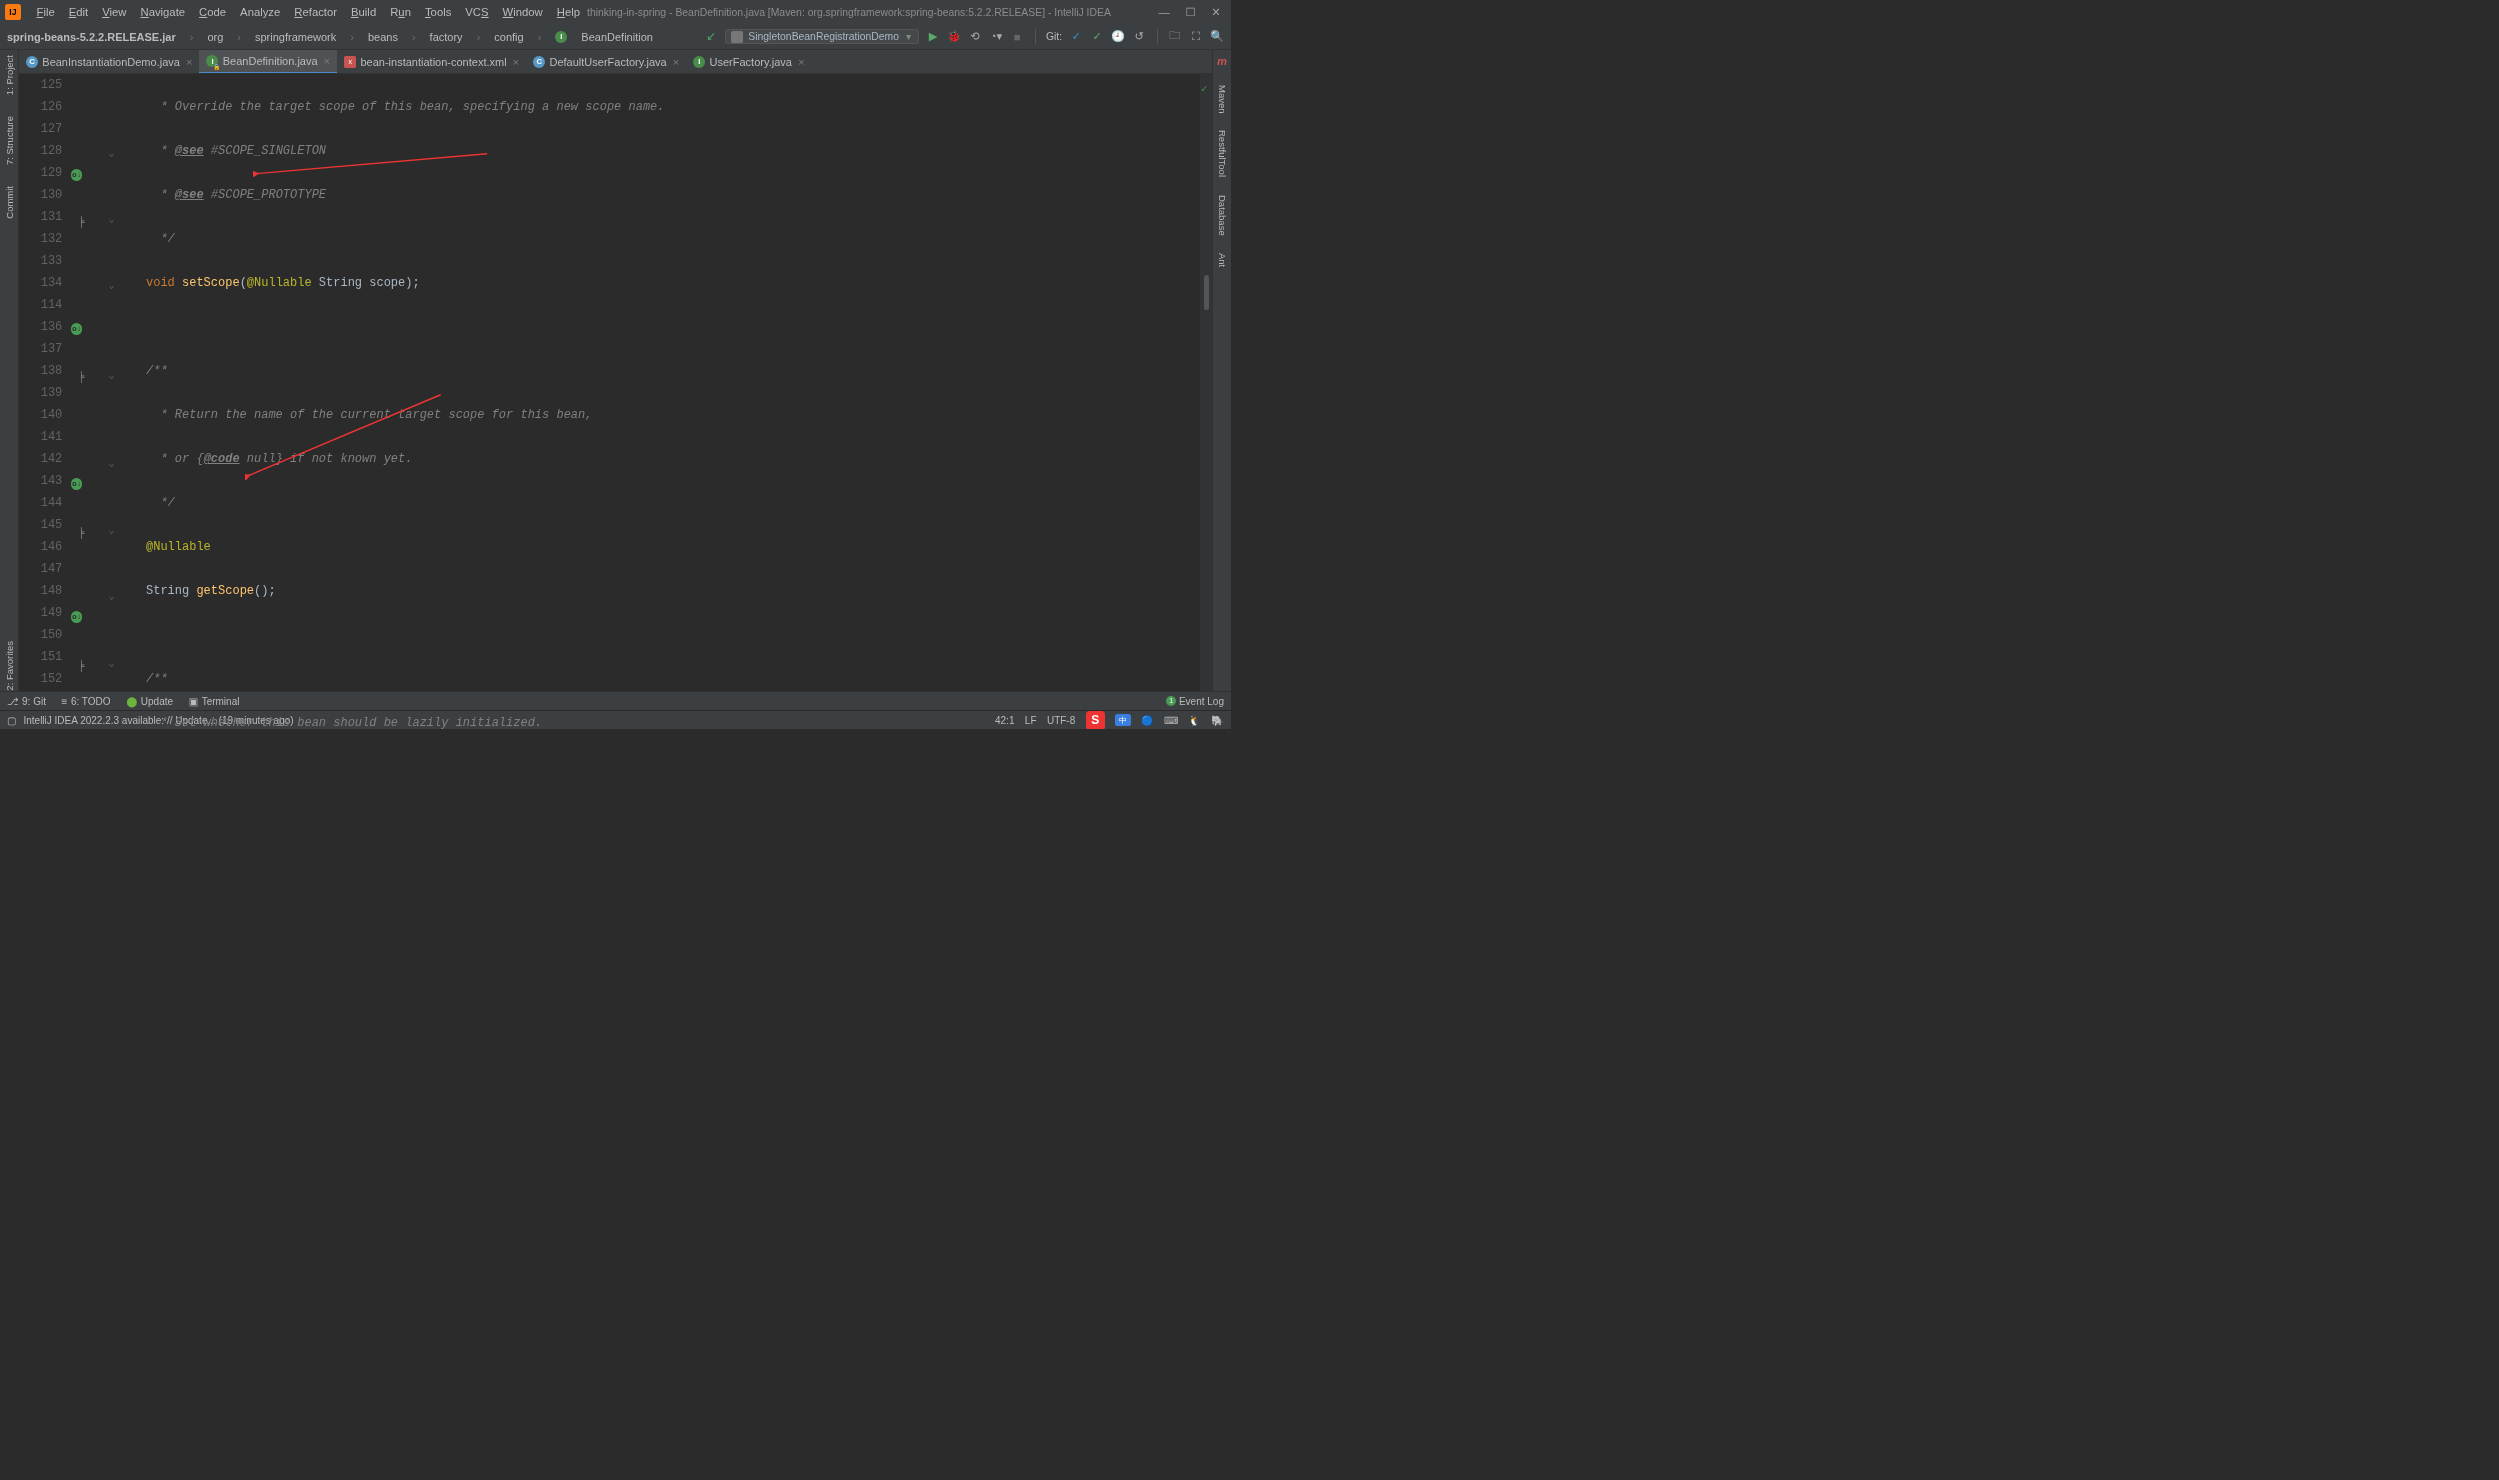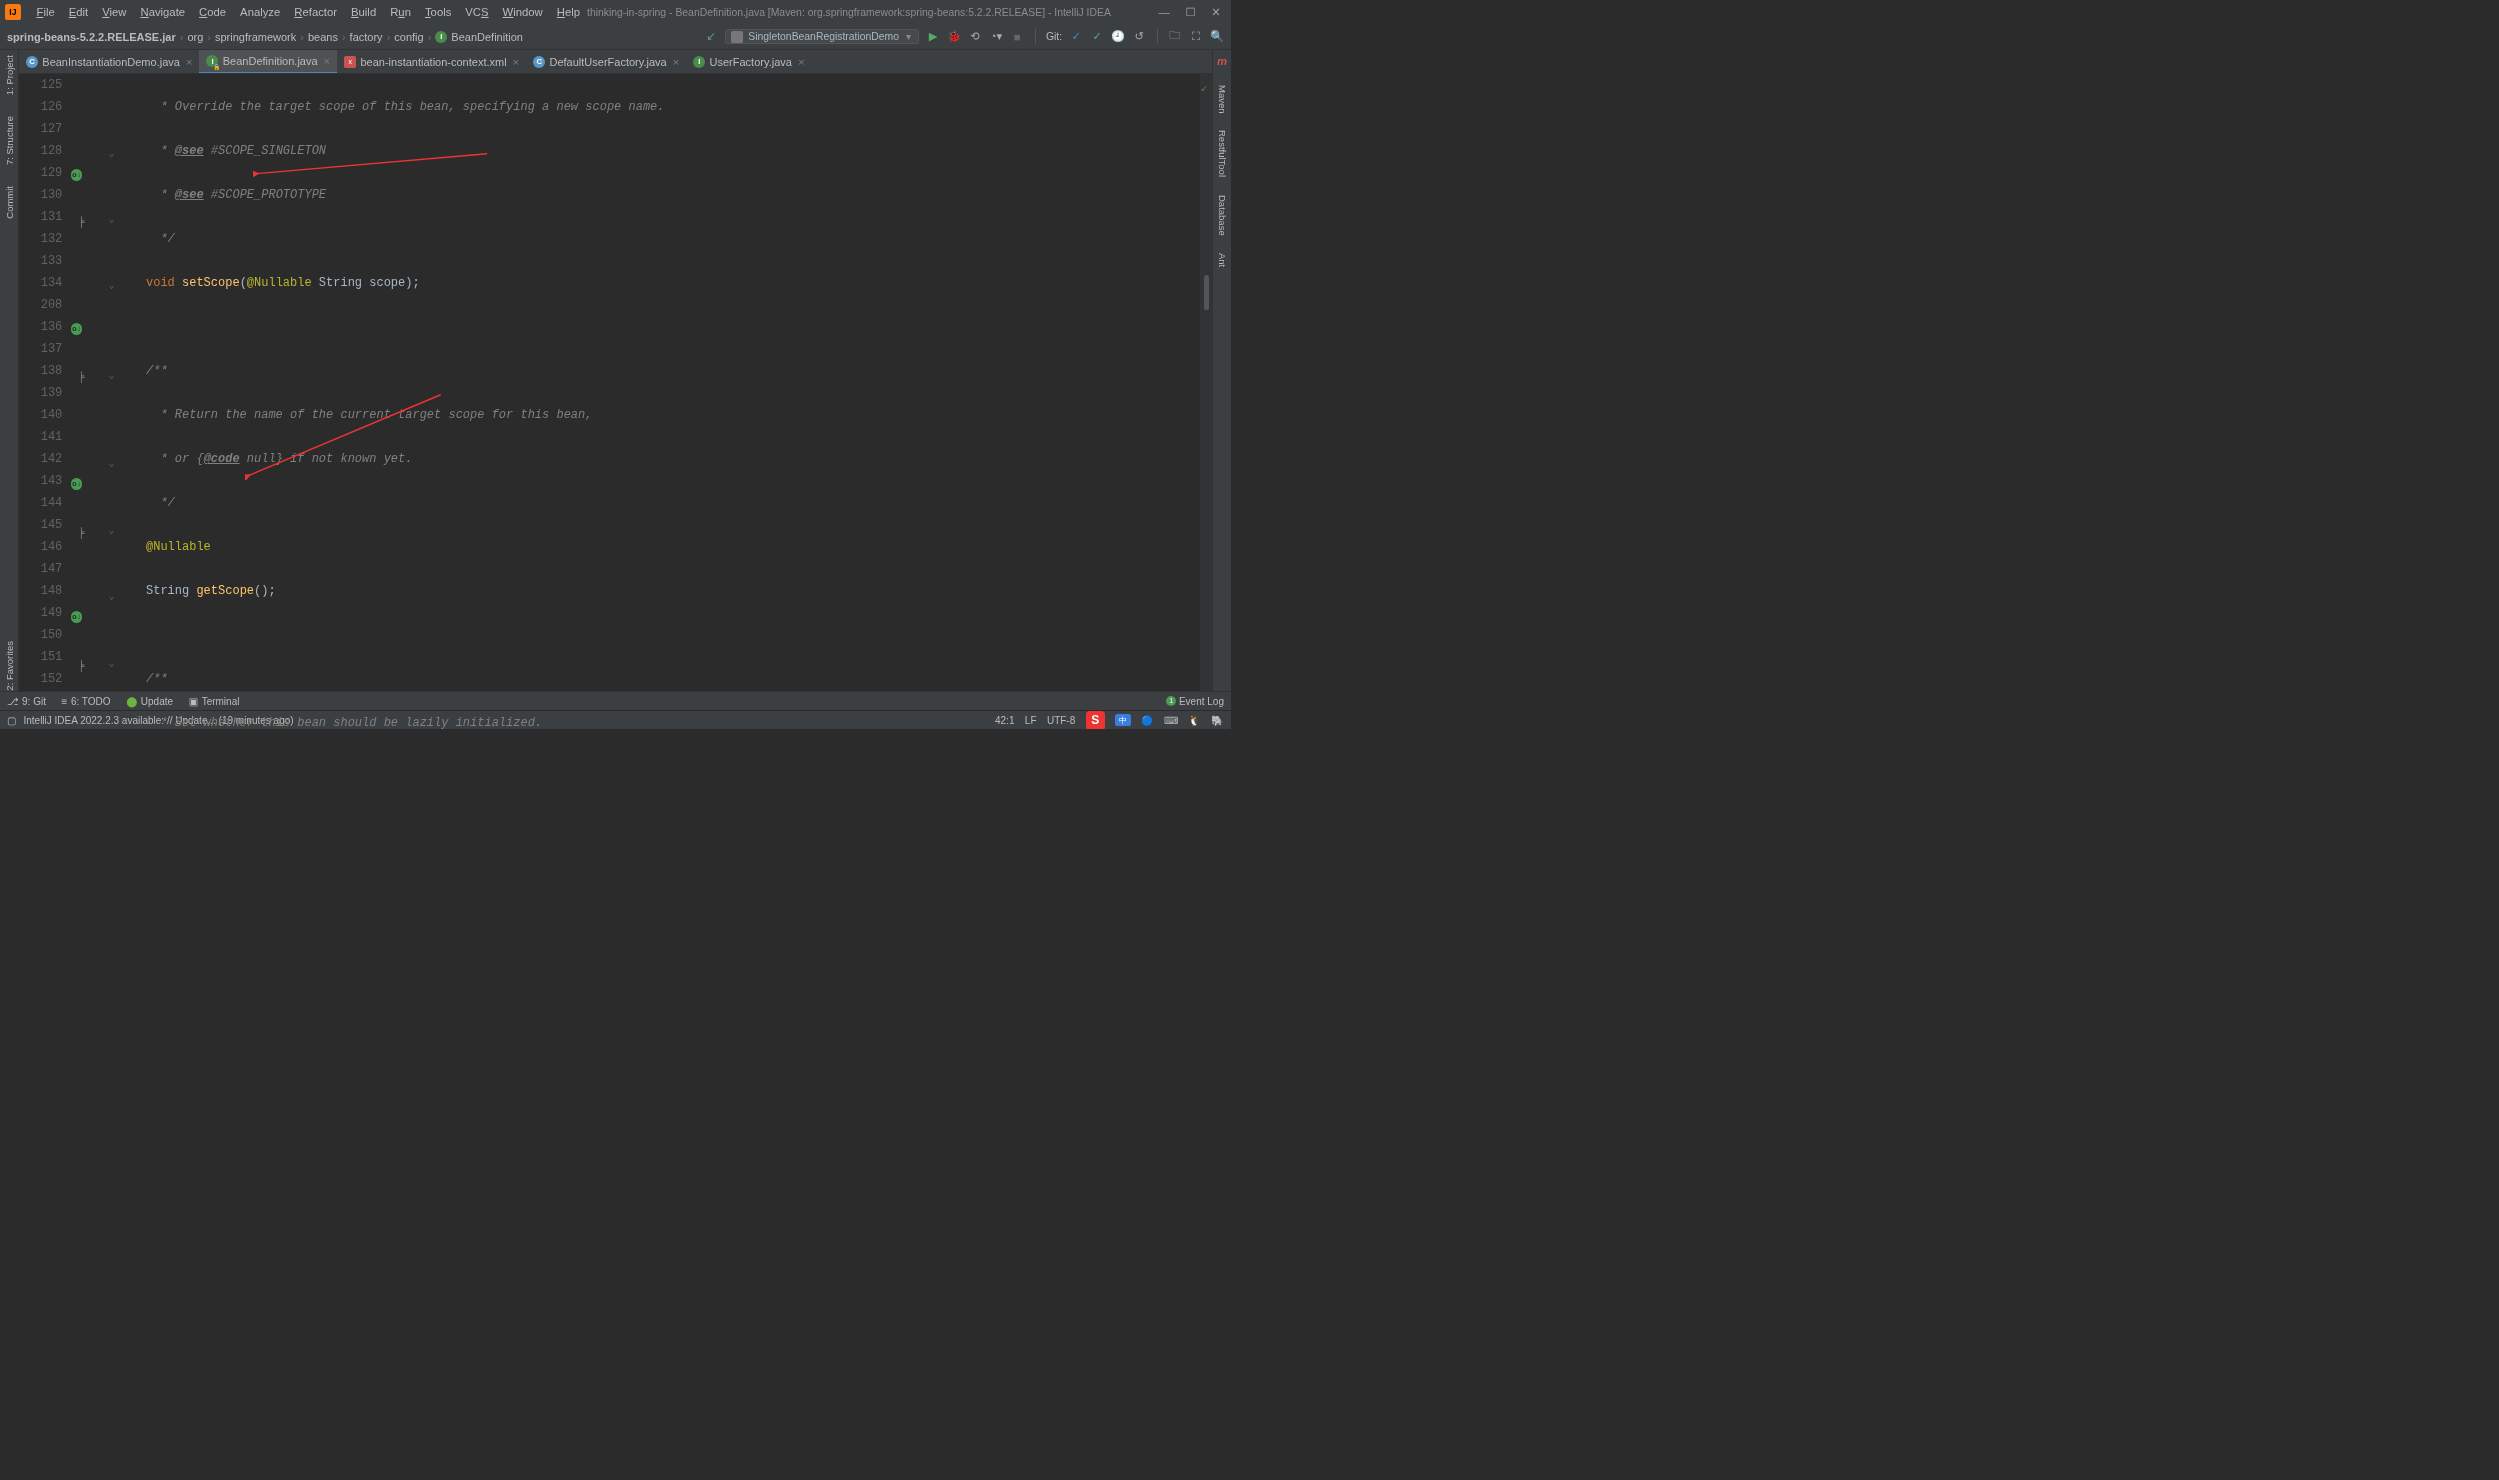--- a/index.html
+++ b/index.html
@@ -13,21 +13,21 @@
   overflow: hidden;
 }
 .window { display: flex; flex-direction: column; height: 100%; background: #3c3f41; }
 .title-menu-bar { display: flex; align-items: center; height: 24px; background: #3c3f41; padding: 0 5.2px; }
 .ij-logo { width: 15.6px; height: 15.6px; background: #f97a12; border-radius: 2.6px; margin-right: 8.7px; display:flex;align-items:center;justify-content:center;font-size:8.7px;font-weight:bold;color:#000; }
 .menu-item { padding: 1.7px 7px; color: #bbbbbb; cursor: pointer; }
 .menu-item u { text-decoration: underline; }
 .title-text { flex: 1; text-align: left; color: #8c8c8c; font-size: 10.4px; }
 .win-btns { display: flex; gap: 15.6px; color: #a0a0a0; padding-right: 5.2px;}
 .nav-toolbar { display: flex; align-items: center; height: 26px; background: #3c3f41; border-bottom: 0.9px solid #323232; padding: 0 7px; }
-.breadcrumb { display: flex; align-items: flex-start; gap: 4px; font-size: 11px; color: #bbbbbb; }
+.breadcrumb { display: flex; align-items: flex-start; gap: 14px; font-size: 11px; color: #bbbbbb; }
 .bc-chev { color: #6e6e6e; }
 .bc-bold { font-weight: bold; color: #bbbbbb; }
 .bc-icon { width:12px;height:12px;border-radius:50%;background:#4a8c4a;display:inline-flex;align-items:center;justify-content:center;font-size:7.8px;color:#fff;font-weight:bold; }
 .toolbar-right { margin-left: auto; display: flex; align-items: center; gap: 7px; }
 .run-config { display: flex; align-items: center; background: #45494a; border: 0.9px solid #555; border-radius: 2.6px; padding: 0.9px 5.2px; gap: 5.2px; font-size:10.4px; }
 .grey-ic{width:12px;height:12px;background:#777;border-radius:1.7px;}
 .dd-chev{color:#888;font-size:8.7px;}
 .ic { width:14px;height:14px;display:inline-flex;align-items:center;justify-content:center;color:#aaa; }
 .ic.green{color:#59a869;}
 .ic.blue{color:#3592c4;}
@@ -199,21 +199,21 @@
           <div class="ln">125</div>
             <div class="ln">126</div>
             <div class="ln">127</div>
             <div class="ln">128</div>
           <div class="ln">129</div>
             <div class="ln">130</div>
             <div class="ln">131</div>
             <div class="ln">132</div>
           <div class="ln">133</div>
             <div class="ln">134</div>
-            <div class="ln">208</div>
+            <div class="ln">114</div>
             <div class="ln">136</div>
           <div class="ln">137</div>
             <div class="ln">138</div>
             <div class="ln">139</div>
             <div class="ln">140</div>
           <div class="ln">141</div>
             <div class="ln">142</div>
             <div class="ln">143</div>
             <div class="ln">144</div>
           <div class="ln">145</div>

